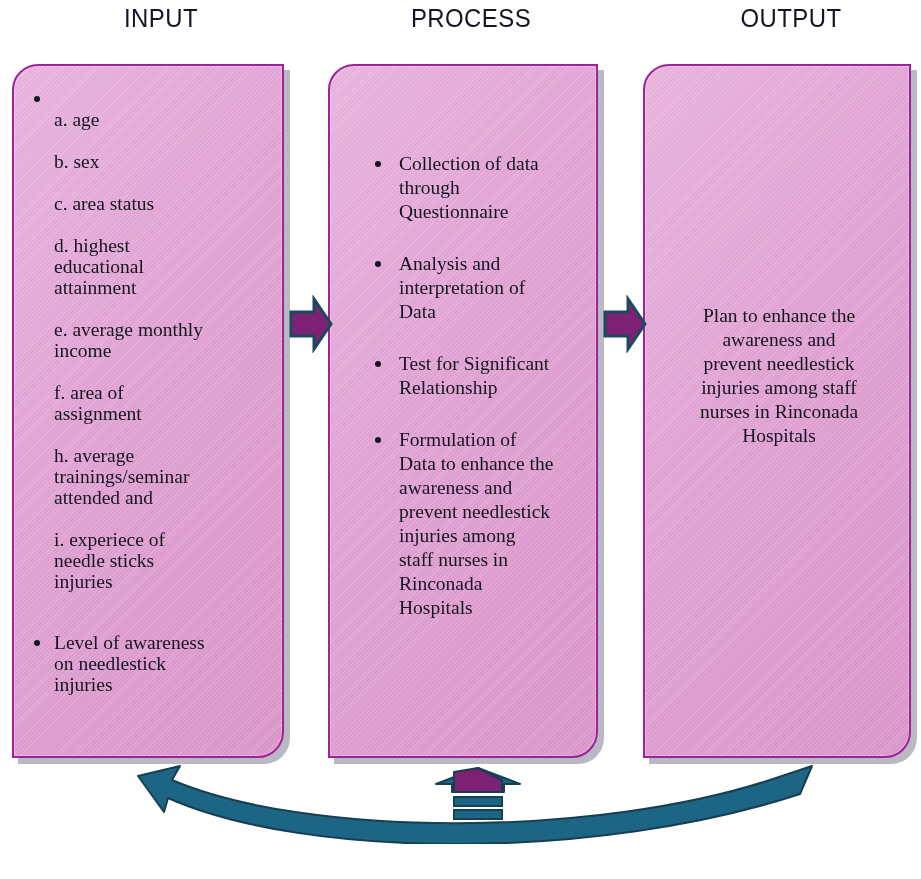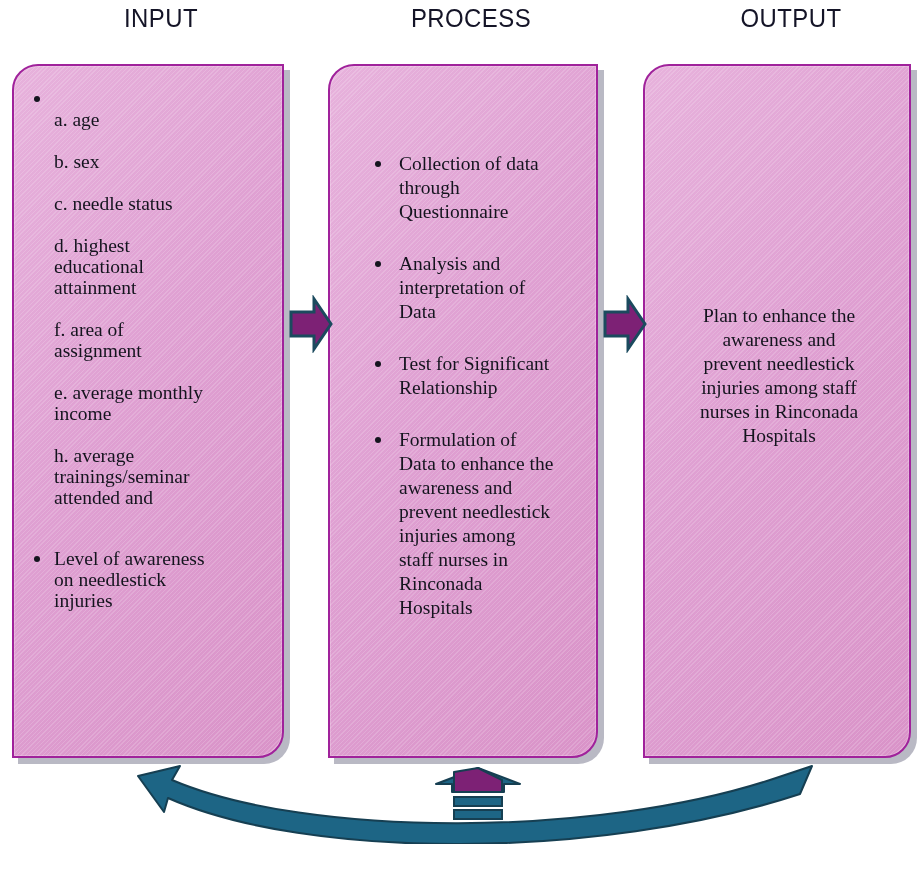--- a/index.html
+++ b/index.html
@@ -182,31 +182,34 @@
 
 <div class="panel-shadow" style="left:18px;  top:70px;  width:272px; height:694px;"></div>
 <div class="panel-shadow" style="left:334px; top:70px;  width:270px; height:694px;"></div>
 <div class="panel-shadow" style="left:649px; top:70px;  width:268px; height:694px;"></div>
 
 <div class="panel panel-input">
   <ul class="blist input-body">
     <li class="bitem">
       <span class="subitem">a. age</span>
       <span class="subitem">b. sex</span>
-      <span class="subitem">c. needle status</span>
+      <span class="subitem">c. area status</span>
       <span class="subitem">d. highest
      educational
      attainment</span>
+      <span class="subitem">e. average monthly
+     income</span>
       <span class="subitem">f.  area of
      assignment</span>
-      <span class="subitem">e. average monthly
-     income</span>
       <span class="subitem">h. average
      trainings/seminar
      attended and</span>
+      <span class="subitem">i. experiece of
+    needle sticks
+    injuries</span>
     </li>
     <li class="bitem">Level of awareness
 on needlestick
 injuries</li>
 
   </ul>
 </div>
 
 <div class="panel panel-process">
   <ul class="blist process-body">

